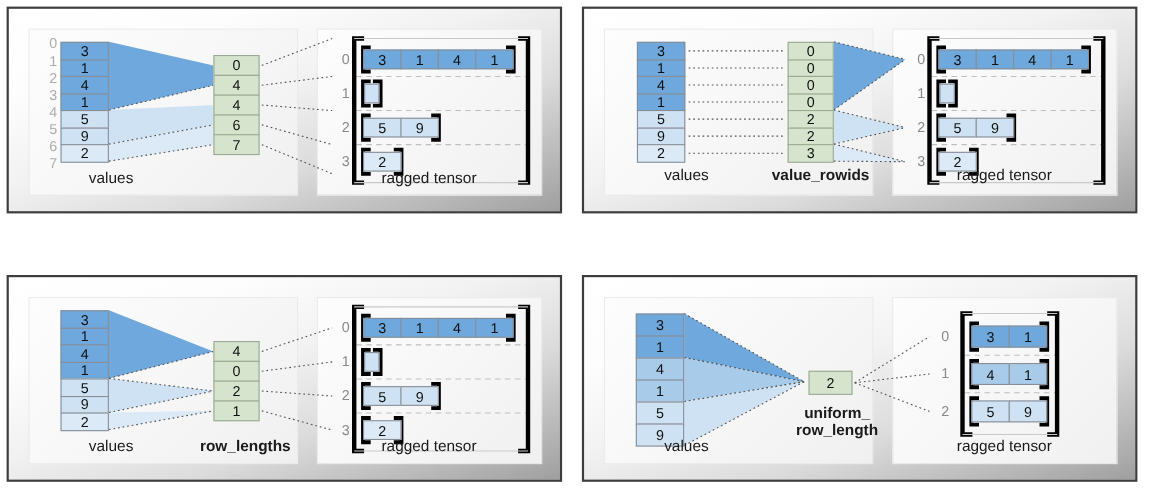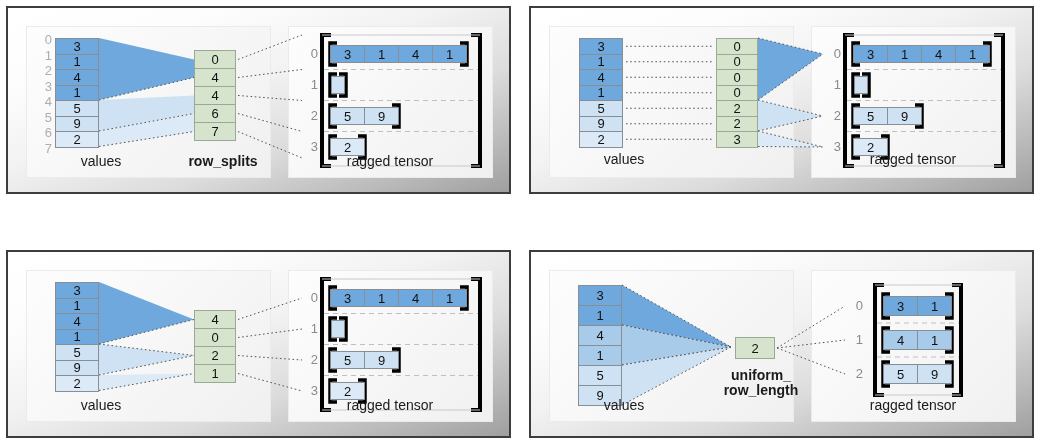--- a/index.html
+++ b/index.html
@@ -128,21 +128,20 @@
           <div class="cell" style="position: absolute; left: 424px; top: 37px; width: 35px; height: 18px; background: rgb(111, 168, 220);">1</div>
           <div class="rowlab" style="left: 298px; top: 70px;">1</div>
           <div class="cell" style="position: absolute; left: 323px; top: 68px; width: 14px; height: 18px; background: rgb(207, 226, 243);"></div>
           <div class="rowlab" style="left: 298px; top: 101px;">2</div>
           <div class="cell" style="position: absolute; left: 322px; top: 99px; width: 35px; height: 18px; background: rgb(207, 226, 243);">5</div>
           <div class="cell" style="position: absolute; left: 356px; top: 99px; width: 35px; height: 18px; background: rgb(207, 226, 243);">9</div>
           <div class="rowlab" style="left: 298px; top: 132px;">3</div>
           <div class="cell" style="position: absolute; left: 322px; top: 130px; width: 35px; height: 18px; background: rgb(220, 234, 247);">2</div>
         </div>
         <div class="caption" style="left: 28px; top: 146px; width: 130px;">values</div>
-        <div class="caption bold" style="left: 140px; top: 146px; width: 150px;">row_splits</div>
         <div class="caption" style="left: 292px; top: 146px; width: 180px;">ragged tensor</div>
       </div>
     </div>
     <div class="panel" id="panel-tr" style="left: 529px; top: 6px; width: 505px; height: 188px;">
       <div style="position: absolute; left: 0px; top: 0px; width: 100%; height: 100%;">
         <div class="card" style="left: 18px; top: 18px; width: 245px; height: 152px;"></div>
         <div class="card" style="left: 280px; top: 18px; width: 205px; height: 152px;"></div>
         <svg class="overlay" width="520" height="200">
           <line x1="95" y1="38.25" x2="182" y2="38.25" stroke="#555555" stroke-width="1" stroke-dasharray="1.6,2.6"></line>
           <line x1="95" y1="53.75" x2="182" y2="53.75" stroke="#555555" stroke-width="1" stroke-dasharray="1.6,2.6"></line>
@@ -204,20 +203,21 @@
           <div class="cell" style="position: absolute; left: 424px; top: 37px; width: 35px; height: 18px; background: rgb(111, 168, 220);">1</div>
           <div class="rowlab" style="left: 298px; top: 70px;">1</div>
           <div class="cell" style="position: absolute; left: 323px; top: 68px; width: 14px; height: 18px; background: rgb(207, 226, 243);"></div>
           <div class="rowlab" style="left: 298px; top: 101px;">2</div>
           <div class="cell" style="position: absolute; left: 322px; top: 99px; width: 35px; height: 18px; background: rgb(207, 226, 243);">5</div>
           <div class="cell" style="position: absolute; left: 356px; top: 99px; width: 35px; height: 18px; background: rgb(207, 226, 243);">9</div>
           <div class="rowlab" style="left: 298px; top: 132px;">3</div>
           <div class="cell" style="position: absolute; left: 322px; top: 130px; width: 35px; height: 18px; background: rgb(220, 234, 247);">2</div>
         </div>
         <div class="caption" style="left: 28px; top: 144px; width: 130px;">values</div>
+        <div class="caption bold" style="left: 140px; top: 144px; width: 150px;">value_rowids</div>
         <div class="caption" style="left: 292px; top: 144px; width: 180px;">ragged tensor</div>
       </div>
     </div>
     <div class="panel" id="panel-bl" style="left: 6px; top: 250px; width: 505px; height: 188px;">
       <div style="position: absolute; left: 0px; top: 0px; width: 100%; height: 100%;">
         <div class="card" style="left: 18px; top: 18px; width: 245px; height: 152px;"></div>
         <div class="card" style="left: 280px; top: 18px; width: 205px; height: 152px;"></div>
         <svg class="overlay" width="520" height="200">
           <polygon points="91,30 91,92 186,67.5" fill="#6fa8dc"></polygon>
           <polygon points="91,92 91,123 186,103.5" fill="#cfe2f3"></polygon>
@@ -271,20 +271,21 @@
           <div class="cell" style="position: absolute; left: 424px; top: 37px; width: 35px; height: 18px; background: rgb(111, 168, 220);">1</div>
           <div class="rowlab" style="left: 298px; top: 70px;">1</div>
           <div class="cell" style="position: absolute; left: 323px; top: 68px; width: 14px; height: 18px; background: rgb(207, 226, 243);"></div>
           <div class="rowlab" style="left: 298px; top: 101px;">2</div>
           <div class="cell" style="position: absolute; left: 322px; top: 99px; width: 35px; height: 18px; background: rgb(207, 226, 243);">5</div>
           <div class="cell" style="position: absolute; left: 356px; top: 99px; width: 35px; height: 18px; background: rgb(207, 226, 243);">9</div>
           <div class="rowlab" style="left: 298px; top: 132px;">3</div>
           <div class="cell" style="position: absolute; left: 322px; top: 130px; width: 35px; height: 18px; background: rgb(220, 234, 247);">2</div>
         </div>
         <div class="caption" style="left: 28px; top: 146px; width: 130px;">values</div>
+        <div class="caption bold" style="left: 140px; top: 146px; width: 150px;">row_lengths</div>
         <div class="caption" style="left: 292px; top: 146px; width: 180px;">ragged tensor</div>
       </div>
     </div>
     <div class="panel" id="panel-br" style="left: 529px; top: 250px; width: 505px; height: 188px;">
       <div style="position: absolute; left: 0px; top: 0px; width: 100%; height: 100%;">
         <div class="card" style="left: 18px; top: 18px; width: 245px; height: 152px;"></div>
         <div class="card" style="left: 280px; top: 18px; width: 205px; height: 152px;"></div>
         <svg class="overlay" width="520" height="200">
           <polygon points="91,33 91,73 200,95" fill="#6fa8dc"></polygon>
           <line x1="91" y1="33" x2="200" y2="95" stroke="#555555" stroke-width="1" stroke-dasharray="1.6,2.6"></line>

